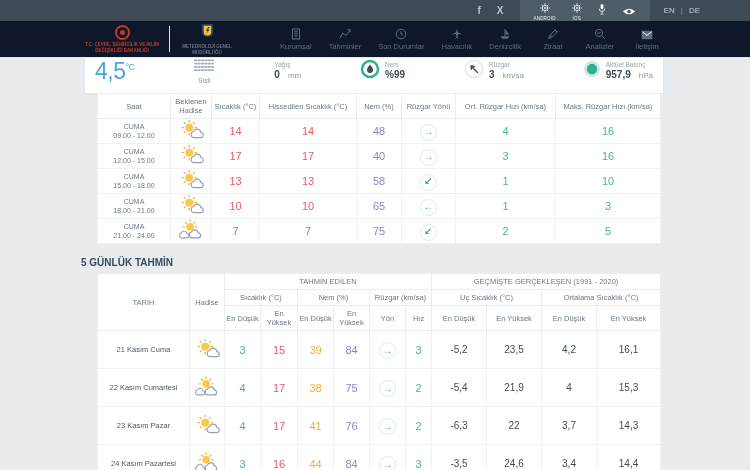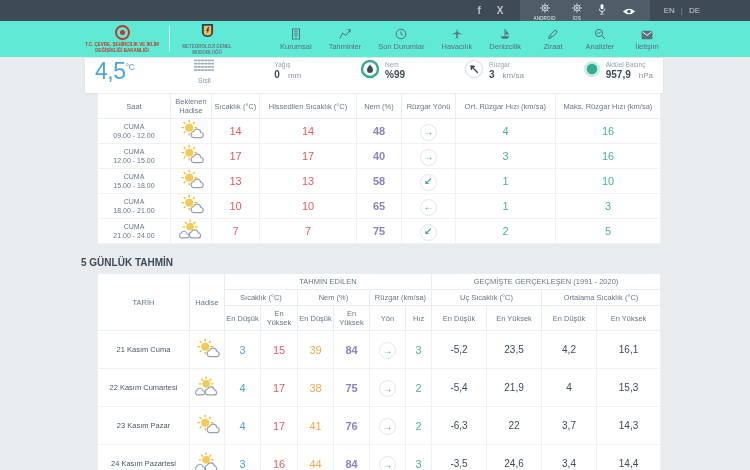--- a/index.html
+++ b/index.html
@@ -11,21 +11,21 @@
   .social{display:flex;align-items:center;gap:16px;margin-right:16px;}
   .social .sico{color:#b9c3cb;font-size:10px;font-weight:bold;cursor:pointer;}
   .appbox{background:#4e5d68;height:21px;display:flex;align-items:center;gap:16px;padding:0 14px;margin-right:14px;}
   .appitem{display:flex;flex-direction:column;align-items:center;justify-content:center;line-height:1;cursor:pointer;}
   .appitem .applbl{font-size:4.5px;color:#e8eef2;margin-top:1px;letter-spacing:.2px;}
   .lang{display:flex;align-items:center;gap:6px;font-size:8px;color:#c6cdd3;}
   .lang .sep{color:#8795a0;}
   .lang span{cursor:pointer;}
 
   
-  .hdr{height:37px;background:#5eead4;border-bottom:1px solid #e3e9ed;display:flex;align-items:center;justify-content:space-between;padding:0 88px 0 85px;}
+  .hdr{height:37px;background:#0f172a;border-bottom:1px solid #e3e9ed;display:flex;align-items:center;justify-content:space-between;padding:0 88px 0 85px;}
   .logos{display:flex;align-items:center;gap:10px;}
   .logo{display:flex;flex-direction:column;align-items:center;cursor:pointer;}
   .emblem{width:15px;height:15px;border:2px solid #c0392b;border-radius:50%;display:flex;align-items:center;justify-content:center;}
   .emblem i{width:5px;height:5px;background:#c0392b;border-radius:50%;}
   .logocap{font-size:4.5px;line-height:1.25;text-align:center;width:74px;font-weight:bold;margin-top:2px;}
   .cap-red{color:#c0392b;}
   .cap-gray{color:#6a7682;width:54px;}
   .logodiv{width:1px;height:26px;background:#e0e6ea;}
   .nav{display:flex;gap:17px;}
   .nav-item{display:flex;flex-direction:column;align-items:center;gap:2px;font-size:7.5px;color:#5d6e7e;cursor:pointer;min-width:30px;}
@@ -48,21 +48,21 @@
   .sec-title{margin:10px 0 5px 81px;font-size:10px;font-weight:bold;color:#3b4a59;}
   .tbl{margin-left:97px;width:563px;background:#fff;border-collapse:collapse;table-layout:fixed;}
   .tbl th{font-weight:normal;color:#68798a;font-size:7.5px;border:1px solid #e9eef2;padding:3px 1px;line-height:1.2;background:#fff;}
   .tbl td{border:1px solid #eef2f5;text-align:center;padding:0;background:#fff;}
   .hourly td{height:25px;}
   .daily td{height:38px;}
   .num{font-size:11px;}
   .saatcell{font-size:7px;color:#68798a;line-height:1.35;}
   .datecell{font-size:7.5px;color:#4a5866;}
   .c-red{color:#e85a67;}
-  .c-purple{color:#8d84c6;font-weight:bold;}
+  .c-purple{color:#8d84c6;}
   .c-teal{color:#45b794;}
   .c-blue{color:#47a7de;}
   .c-orange{color:#f3ab45;}
   .c-dark{color:#3f4b57;font-size:10px;}
   .h-blue{color:#47a7de;}
   .h-red{color:#ef6a76;}
   .h-orange{color:#f3ab45;}
   .h-purple{color:#8d84c6;}
   .h-dark{color:#55626e;}
   .grp{font-size:7.5px;color:#68798a;}

